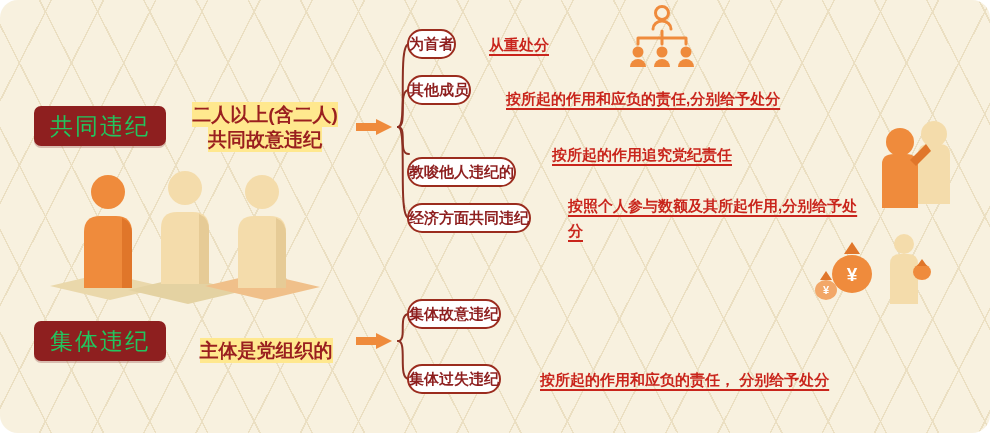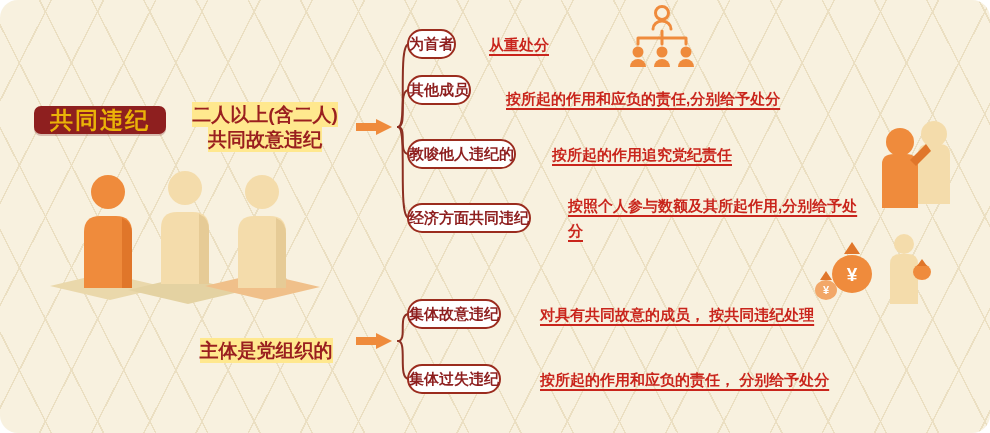--- a/index.html
+++ b/index.html
@@ -6,22 +6,22 @@
   .canvas{
     position:relative;width:990px;height:433px;border-radius:18px;overflow:hidden;
     background-color:#f8f1df;
     background-image:
       repeating-linear-gradient(63deg, transparent 0 45px, #ebdfc2 45px 46.5px),
       repeating-linear-gradient(117deg, transparent 0 45px, #ebdfc2 45px 46.5px);
     font-family:"Liberation Sans","DejaVu Sans",sans-serif;
   }
   .abs{position:absolute;}
   .title-pill{
-    position:absolute;background:#8e1f1f;color:#eab308;font-weight:bold;
-    font-size:23px;line-height:28px;padding:0 16px;border-radius:7px;
+    position:absolute;background:#8e1f1f;color:#22c55e;font-weight:normal;
+    font-size:23px;line-height:28px;padding:6px 16px;border-radius:7px;
     letter-spacing:2px;white-space:nowrap;box-shadow:0 2px 0 rgba(120,30,30,.25);
   }
   .cond{position:absolute;display:flex;flex-direction:column;align-items:center;}
   .cond span{
     background:#ffe88e;color:#9a1f1f;font-weight:bold;font-size:19px;
     line-height:25px;padding:0 0;white-space:nowrap;
   }
   .pill{
     position:absolute;background:#ffffff;border:2px solid #9b2c1e;border-radius:16px;
     color:#8e1f1f;font-weight:bold;font-size:15px;line-height:22px;
@@ -62,33 +62,33 @@
     <span>二人以上(含二人)</span>
     <span>共同故意违纪</span>
   </div>
 
   <div class="pill" style="left:407px;top:29px;">为首者</div>
   <div class="desc" style="left:489px;top:32px;">从重处分</div>
 
   <div class="pill" style="left:407px;top:75px;">其他成员</div>
   <div class="desc" style="left:506px;top:86px;">按所起的作用和应负的责任,分别给予处分</div>
 
-  <div class="pill" style="left:407px;top:139px;">教唆他人违纪的</div>
+  <div class="pill" style="left:407px;top:157px;">教唆他人违纪的</div>
   <div class="desc" style="left:552px;top:142px;">按所起的作用追究党纪责任</div>
 
   <div class="pill" style="left:407px;top:203px;">经济方面共同违纪</div>
   <div class="desc wrap" style="left:568px;top:193px;">按照个人参与数额及其所起作用,分别给予处分</div>
 
+  <div class="title-pill" style="left:34px;top:321px;">集体违纪</div>
 
   <div class="cond" style="left:176px;top:320px;width:180px;margin-top:18px;">
     <span>主体是党组织的</span>
   </div>
 
   <div class="pill" style="left:407px;top:299px;">集体故意违纪</div>
-  <div class="desc" style="left:540px;top:302px;">对具有共同故意的成员， 按共同违纪处理</div>
 
   <div class="pill" style="left:407px;top:364px;">集体过失违纪</div>
   <div class="desc" style="left:540px;top:367px;">按所起的作用和应负的责任， 分别给予处分</div>
 
   <svg class="abs" style="left:626px;top:4px;" width="72" height="78" viewBox="0 0 72 78">
     <g fill="none" stroke="#ef8b3c" stroke-width="3" stroke-linecap="round">
       <circle cx="36" cy="9" r="6.5"></circle>
       <path d="M27,25 a9,8 0 0 1 18,0"></path>
       <path d="M36,27 V34 M12,34 H60 M12,34 V40 M36,34 V40 M60,34 V40"></path>
     </g>

